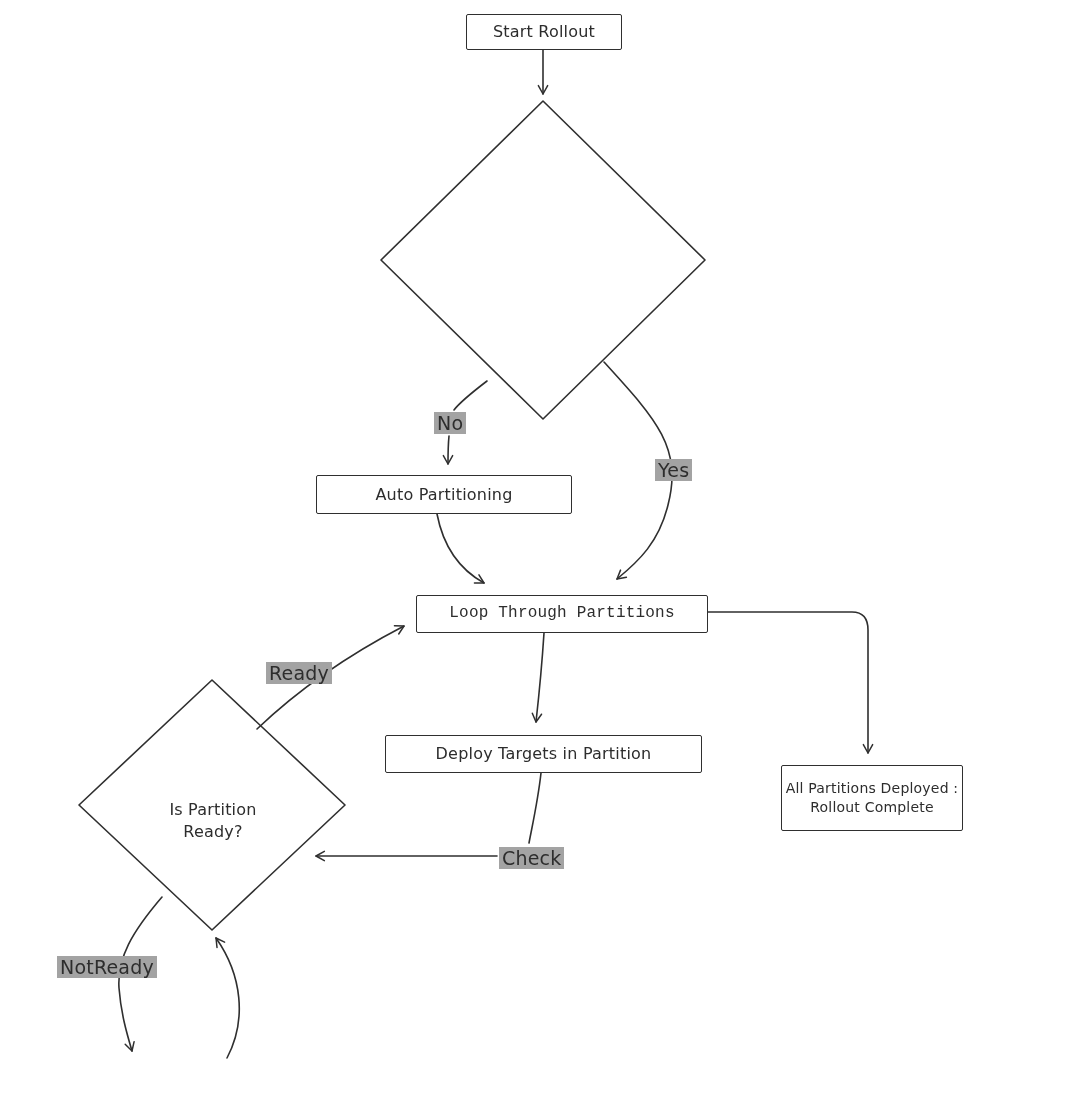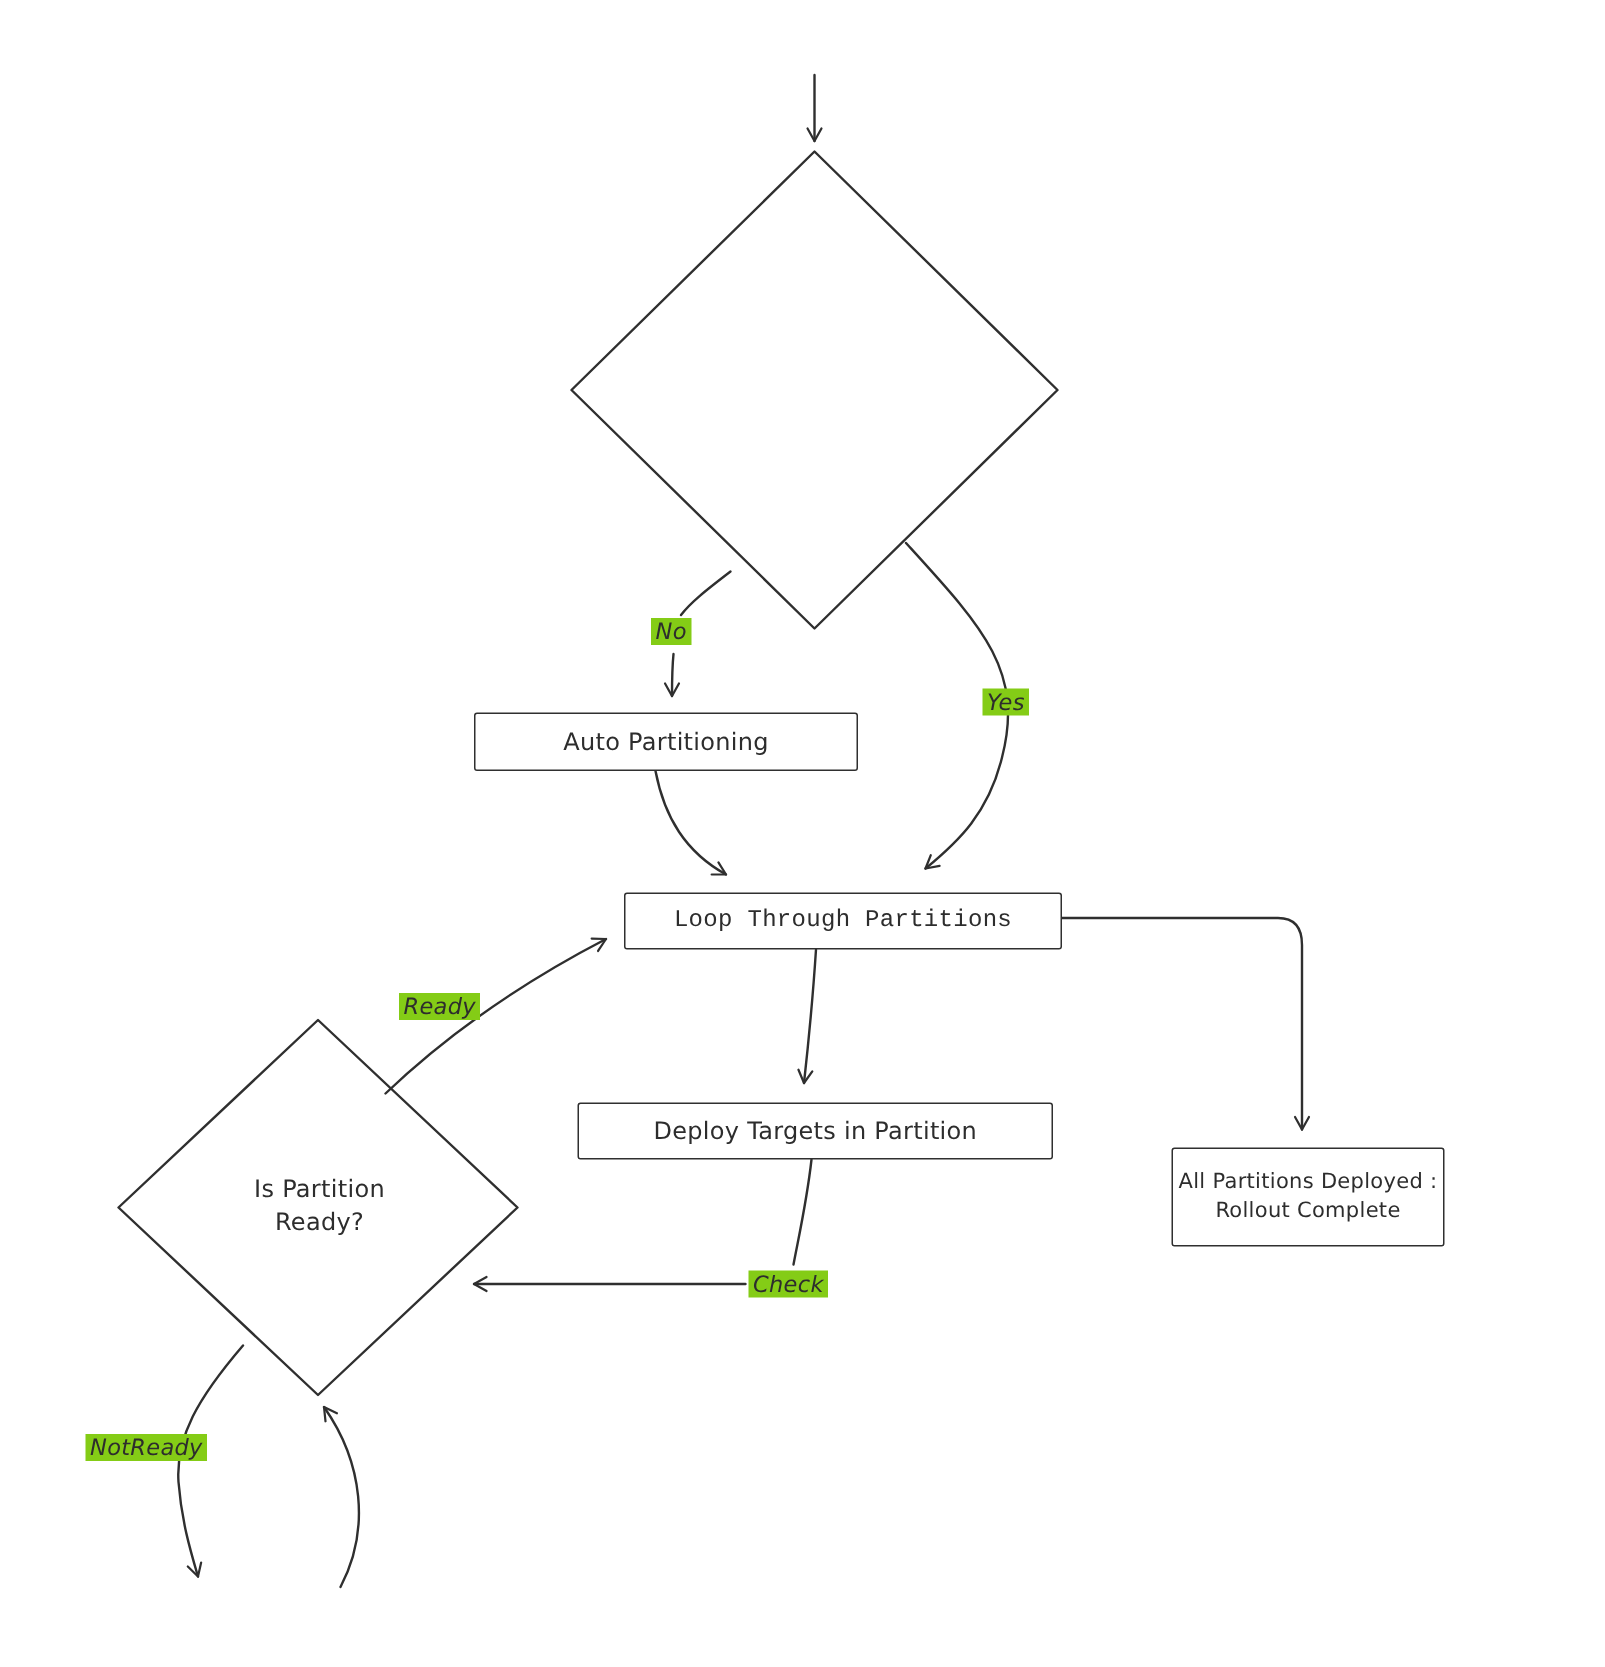--- a/index.html
+++ b/index.html
@@ -10,22 +10,22 @@
   svg.wires{position:absolute;left:0;top:0;width:1070px;height:1111px;}
   .node{
     position:absolute;display:flex;align-items:center;justify-content:center;
     text-align:center;font-size:16px;line-height:1.35;letter-spacing:.2px;
   }
   .box{border:1.7px solid #2f2f2f;background:#ffffff;border-radius:2px;}
   .diamond-label{flex-direction:column;}
   .diamond-label span{display:block;}
   .small-text{font-size:14px;}
   .edge-label{
-    position:absolute;background:#84cc16;padding:0 3px;font-size:15px;
-    letter-spacing:.2px;white-space:nowrap;font-style:italic;
+    position:absolute;background:#a3a3a3;padding:0 3px;font-size:19px;
+    letter-spacing:.2px;white-space:nowrap;
   }
 </style>
 </head>
 <body>
 
 <div class="canvas">
 
   <svg class="wires" viewBox="0 0 1070 1111" fill="none" stroke="#2f2f2f" stroke-width="1.6" stroke-linecap="round" stroke-linejoin="round">
     <defs>
       <marker id="arrow" viewBox="0 0 14 14" refX="11" refY="7" markerWidth="13" markerHeight="13" markerUnits="userSpaceOnUse" orient="auto">
@@ -77,41 +77,44 @@
 
     <g>
       <path d="M227,1058 C247,1020 242,975 216,938" marker-end="url(#arrow)"></path>
     </g>
 
     <g>
       <path d="M708,612 L852,612 Q868,612 868,630 L868,753" marker-end="url(#arrow)"></path>
     </g>
   </svg>
 
+  <div class="node box" style="left:466px;top:14px;width:154px;height:34px;">
+    <span>Start Rollout</span>
+  </div>
 
   <div class="node box" style="left:316px;top:475px;width:254px;height:37px;">
     <span>Auto Partitioning</span>
   </div>
 
   <div class="node box" style="left:416px;top:595px;width:290px;height:36px;font-family:Liberation Mono, monospace;">
     <span>Loop Through Partitions</span>
   </div>
 
   <div class="node box" style="left:385px;top:735px;width:315px;height:36px;">
     <span>Deploy Targets in Partition</span>
   </div>
 
 
   <div class="node box diamond-label small-text" style="left:781px;top:765px;width:180px;height:64px;">
     <span>All Partitions Deployed :</span>
     <span>Rollout Complete</span>
   </div>
 
 
-  <div class="node diamond-label" style="left:103px;top:775px;width:220px;height:58px;text-align:center;">
+  <div class="node diamond-label" style="left:103px;top:792px;width:220px;height:58px;text-align:center;">
     <span>Is Partition</span>
     <span>Ready?</span>
   </div>
 
   <span class="edge-label" style="left:434px;top:412px;">No</span>
 
   <span class="edge-label" style="left:655px;top:459px;">Yes</span>
 
   <span class="edge-label" style="left:266px;top:662px;">Ready</span>
 

